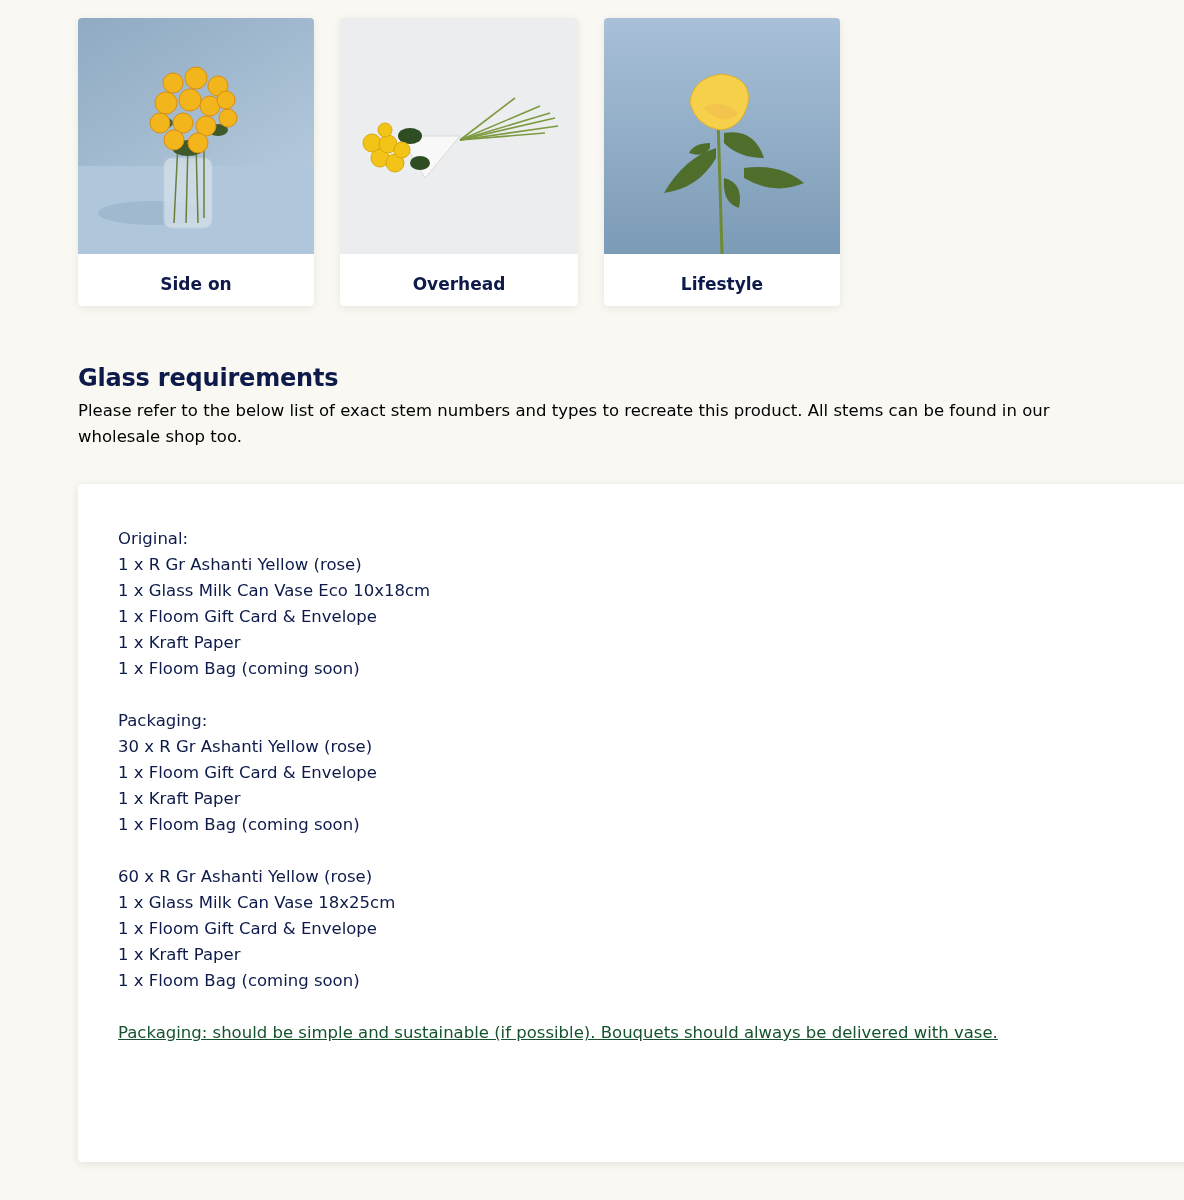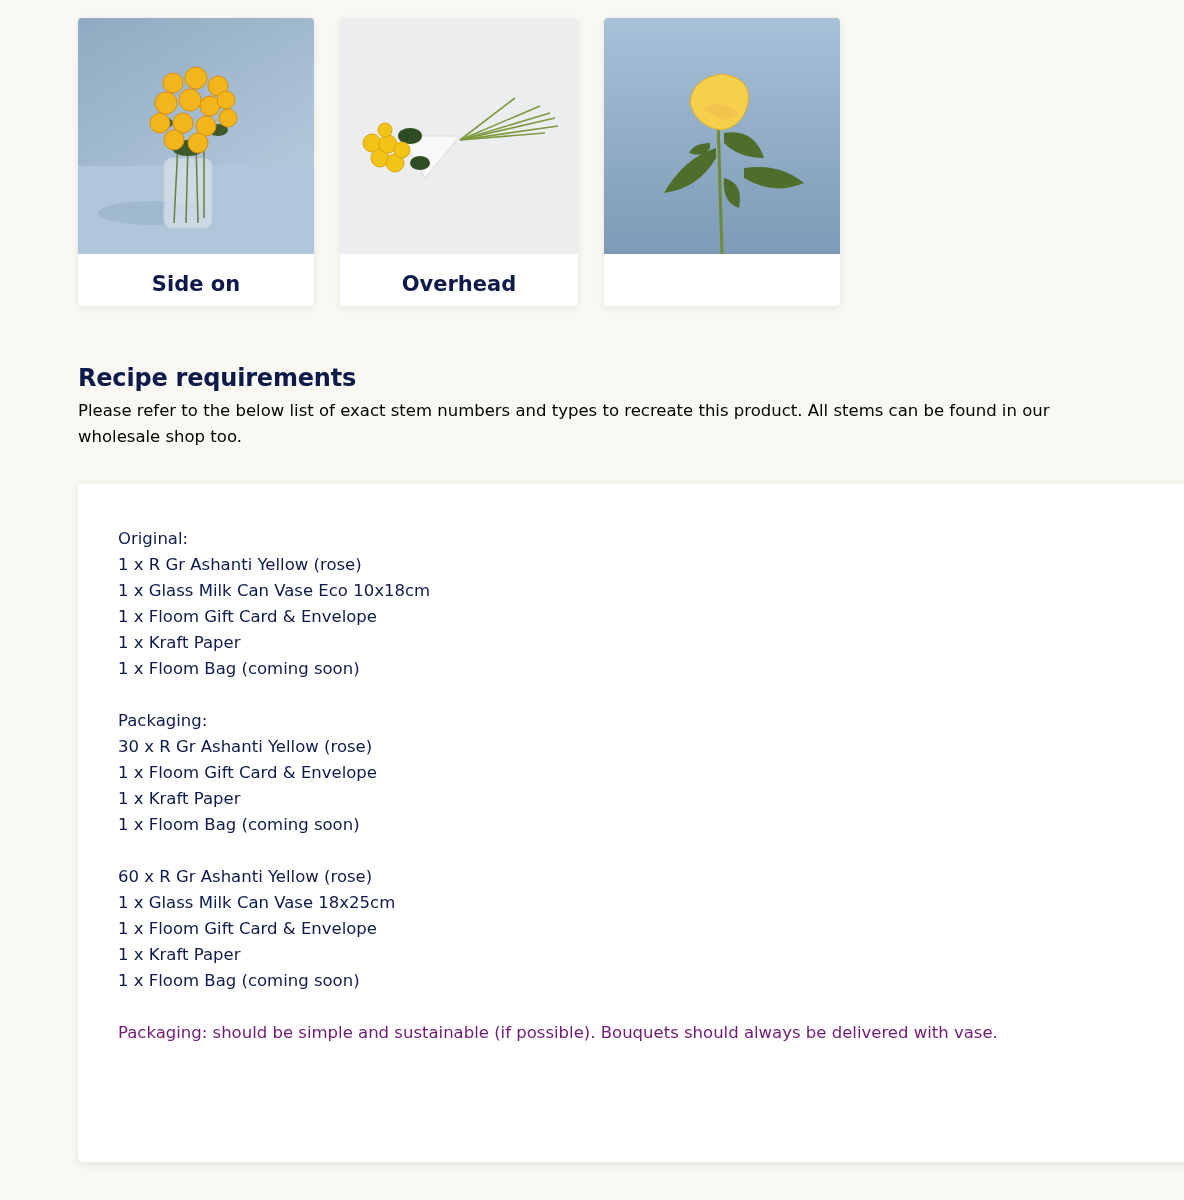--- a/index.html
+++ b/index.html
@@ -13,38 +13,38 @@
   .card {
     position: absolute; top: 0; height: 288px; background: #fff;
     border-radius: 4px; box-shadow: 0 2px 8px rgba(0,0,0,0.08); overflow: hidden;
     cursor: pointer;
   }
   .card .img { position: absolute; top: 0; left: 0; right: 0; height: 236px; overflow: hidden; }
   .card .img svg { width: 100%; height: 100%; display: block; }
   .card .label {
     position: absolute; left: 0; right: 0; top: 236px; height: 52px;
     display: flex; align-items: center; justify-content: center;
-    font-weight: bold; font-size: 21px; color: #0d1a4a; padding-top: 8px; box-sizing: border-box;
+    font-weight: bold; font-size: 17px; color: #0d1a4a; padding-top: 8px; box-sizing: border-box;
   }
   .section-title {
     position: absolute; left: 78px; top: 364px; margin: 0;
     font-size: 24px; font-weight: bold; color: #0d1a4a; letter-spacing: -0.2px;
   }
   .section-desc {
     position: absolute; left: 78px; top: 398px; width: 1030px; margin: 0;
     font-size: 16.5px; line-height: 26px; color: #000000;
   }
   .recipe-box {
     position: absolute; left: 78px; top: 484px; width: 1184px; height: 678px;
     background: #fff; border-radius: 4px; box-shadow: 0 2px 10px rgba(0,0,0,0.09);
     box-sizing: border-box; padding: 42px 40px 0 40px;
   }
   .group { margin-bottom: 26px; }
   .line { font-size: 16.5px; line-height: 26px; color: #0d1a4a; white-space: nowrap; }
-  .packaging { font-size: 16.5px; line-height: 26px; color: #701a75; width: 920px; }
+  .packaging { font-size: 16.5px; line-height: 26px; color: #14532d; width: 920px; text-decoration: underline; }
 </style>
 </head>
 <body>
 
 <div>
   <div class="card" style="left:78px; top:18px; width:236px;">
     <div class="img">
       <svg viewBox="0 0 236 236" preserveAspectRatio="none">
         <defs>
           <linearGradient id="bg1" x1="0" y1="0" x2="1" y2="1">
@@ -132,24 +132,25 @@
           <path d="M112,130 Q80,140 60,175 Q95,170 112,140 Z"></path>
           <path d="M120,115 Q150,110 160,140 Q135,140 120,125 Z"></path>
           <path d="M140,150 Q175,145 200,165 Q170,178 140,160 Z"></path>
           <path d="M120,160 Q140,165 135,190 Q118,185 120,160 Z"></path>
           <path d="M106,125 Q90,125 85,135 Q100,140 106,130 Z"></path>
         </g>
         <path d="M86,85 Q88,60 118,56 Q148,60 144,85 Q138,110 116,112 Q92,108 86,85 Z" fill="#f6d04a" stroke="#e0b02a"></path>
         <path d="M100,90 Q115,80 135,95 Q120,110 100,90 Z" fill="#f3c14e" opacity="0.8"></path>
       </svg>
     </div>
+    <div class="label">Lifestyle</div>
   </div>
 </div>
 
-<h2 class="section-title">Recipe requirements</h2>
+<h2 class="section-title">Glass requirements</h2>
 <p class="section-desc">Please refer to the below list of exact stem numbers and types to recreate this product. All stems can be found in our wholesale shop too.</p>
 
 <div class="recipe-box">
   <div class="group">
     <div class="line">Original:</div>
     <div class="line">1 x R Gr Ashanti Yellow (rose)</div>
     <div class="line">1 x Glass Milk Can Vase Eco 10x18cm</div>
     <div class="line">1 x Floom Gift Card &amp; Envelope</div>
     <div class="line">1 x Kraft Paper</div>
     <div class="line">1 x Floom Bag (coming soon)</div>

